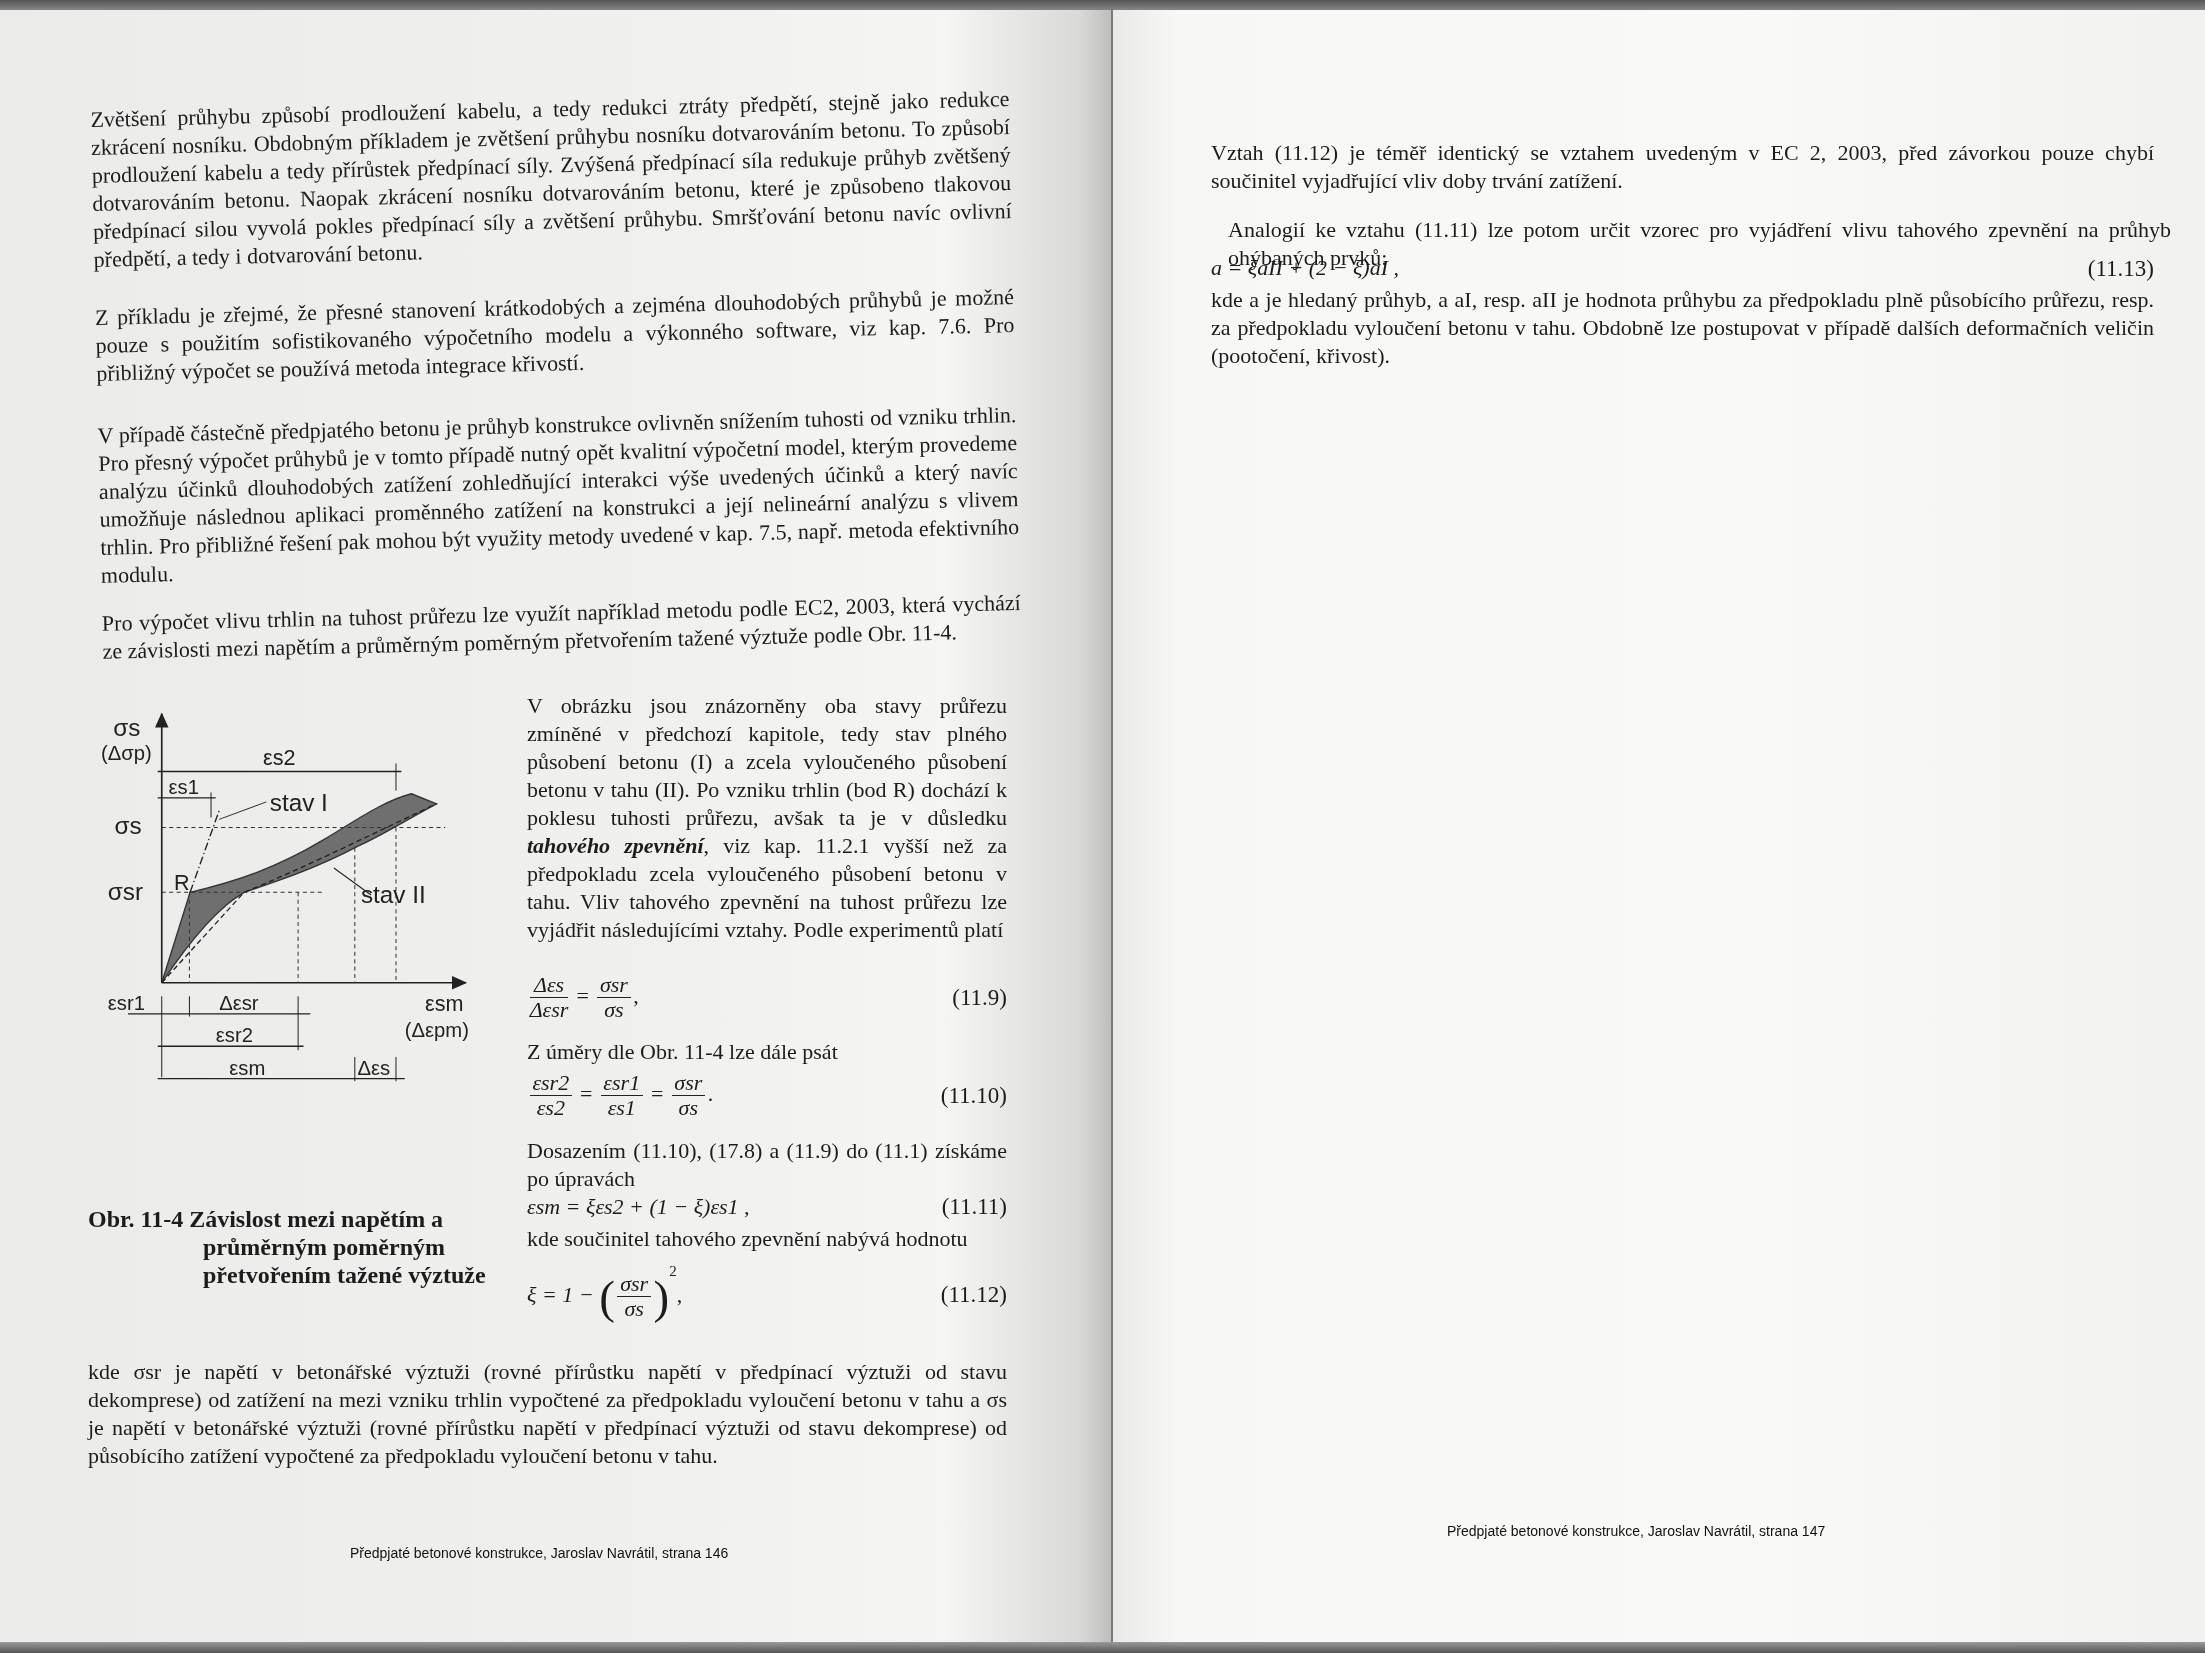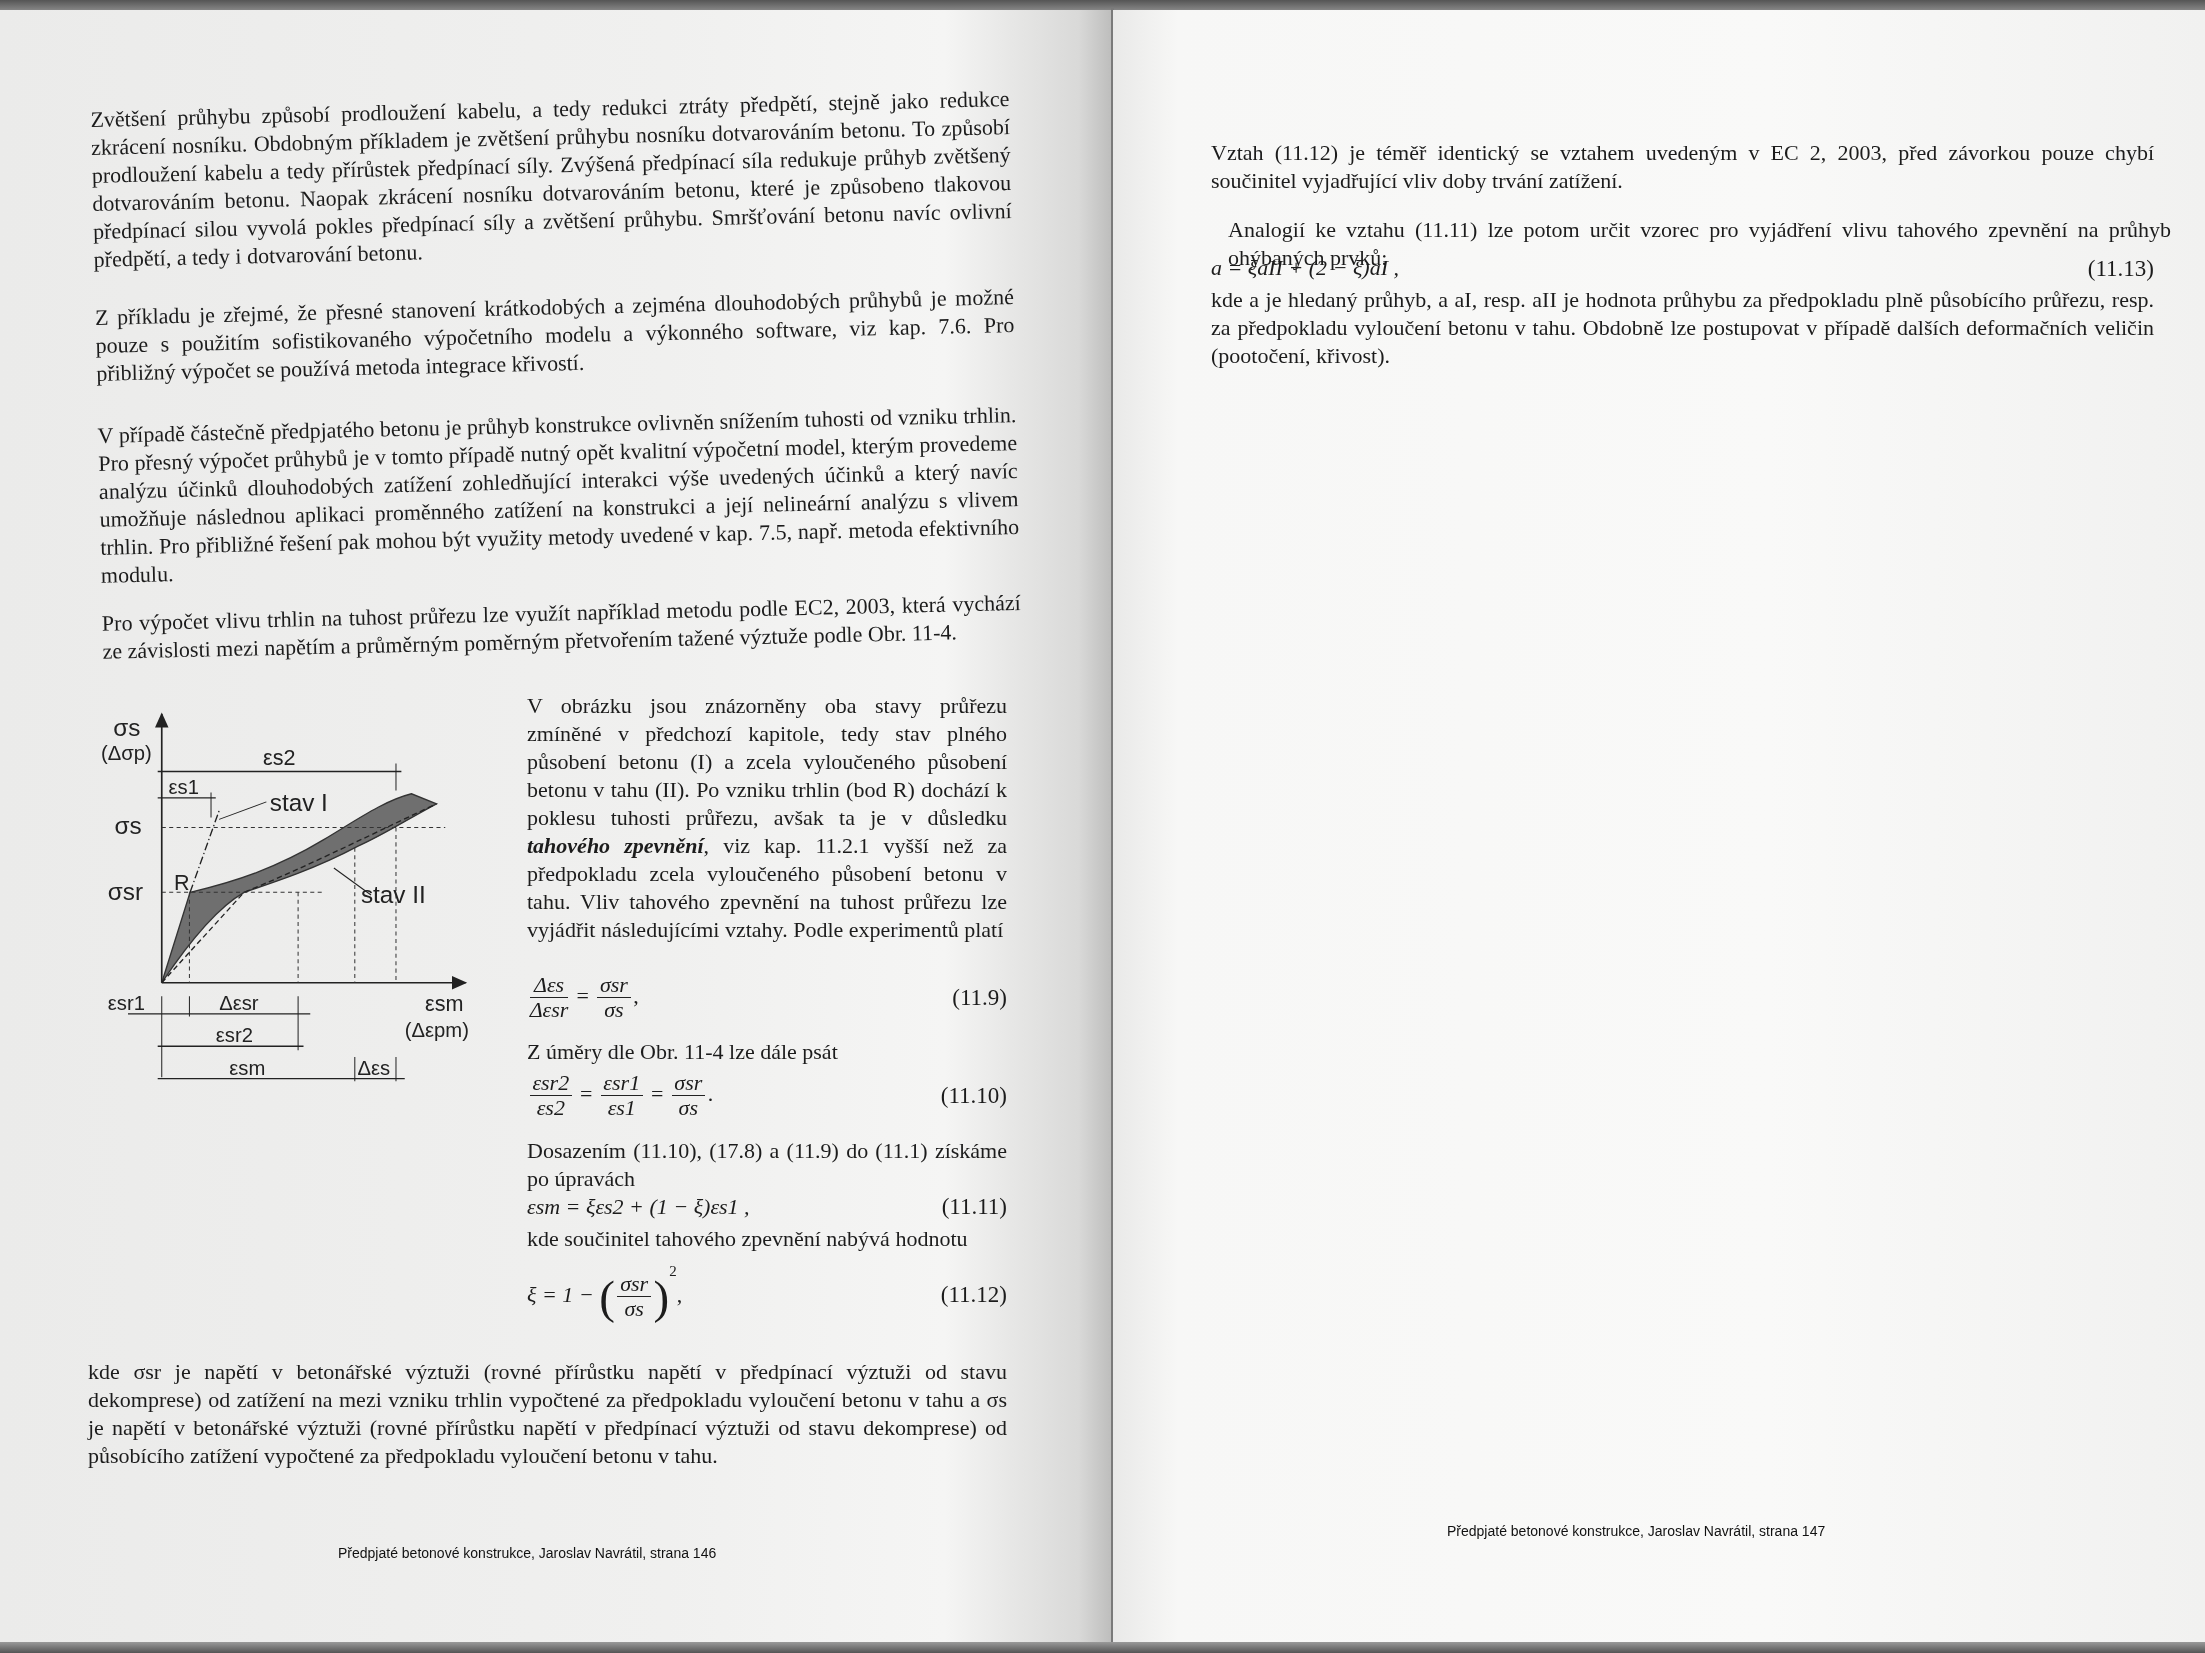--- a/index.html
+++ b/index.html
@@ -96,20 +96,24 @@
     <text x="385" y="302" font-size="36" fill="#222">stav II</text>
     <text x="480" y="462" font-size="32" fill="#222">εsm</text>
     <text x="450" y="500" font-size="30" fill="#222">(Δεpm)</text>
     <text x="10" y="460" font-size="30" fill="#222">εsr1</text>
     <text x="175" y="460" font-size="30" fill="#222">Δεsr</text>
     <text x="170" y="508" font-size="30" fill="#222">εsr2</text>
     <text x="190" y="556" font-size="30" fill="#222">εsm</text>
     <text x="380" y="556" font-size="30" fill="#222">Δεs</text>
   </svg>
 
+  <div class="caption">
+    <span class="l1"><span>Obr.  11-4</span> <span>Závislost mezi napětím a</span></span>
+    <span class="l2">průměrným poměrným přetvořením tažené výztuže</span>
+  </div>
 
   <div class="text" style="left:527px;top:682px;width:480px;">
     <span>V obrázku jsou znázorněny oba stavy průřezu zmíněné v předchozí kapitole, tedy stav plného působení betonu (I) a zcela vyloučeného působení betonu v tahu (II). Po vzniku trhlin (bod R) dochází k poklesu tuhosti průřezu, avšak ta je v důsledku</span>
     <b><i>tahového zpevnění</i></b><span>, viz kap. 11.2.1 vyšší než za předpokladu zcela vyloučeného působení betonu v tahu. Vliv tahového zpevnění na tuhost průřezu lze vyjádřit následujícími vztahy. Podle experimentů platí</span>
   </div>
 
   <div class="eqrow" style="top:963px;">
     <span class="frac"><span class="num">Δεs</span><span class="den">Δεsr</span></span> =
     <span class="frac"><span class="num">σsr</span><span class="den">σs</span></span>,
     <span class="eqnum">(11.9)</span>
@@ -131,21 +135,21 @@
   <div class="text" style="left:527px;top:1215px;width:480px;">kde součinitel tahového zpevnění nabývá hodnotu</div>
 
   <div class="eqrow" style="top:1253px;height:68px;">
     <i>ξ = 1 −</i>
     <span style="font-size:47px;vertical-align:middle;">(</span><span class="frac"><span class="num">σsr</span><span class="den">σs</span></span><span style="font-size:47px;vertical-align:middle;">)</span><sup style="font-size:15px;vertical-align:26px;">2</sup>,
     <span class="eqnum" style="top:19px;">(11.12)</span>
   </div>
 
   <p class="para" style="top:1326px;">kde σsr je napětí v betonářské výztuži (rovné přírůstku napětí v předpínací výztuži od stavu dekomprese) od zatížení na mezi vzniku trhlin vypočtené za předpokladu vyloučení betonu v tahu a σs je napětí v betonářské výztuži (rovné přírůstku napětí v předpínací výztuži od stavu dekomprese) od působícího zatížení vypočtené za předpokladu vyloučení betonu v tahu.</p>
 
-  <div class="footer" style="left:338px;top:1535px;">Předpjaté betonové konstrukce, Jaroslav Navrátil, strana 146</div>
+  <div class="footer" style="left:350px;top:1535px;">Předpjaté betonové konstrukce, Jaroslav Navrátil, strana 146</div>
 </div>
 
 <div class="gutter"></div>
 
 <div class="page" id="page-right">
   <p class="text" style="left:98px;top:107px;width:943px;">Vztah (11.12) je téměř identický se vztahem uvedeným v EC 2, 2003, před závorkou pouze chybí součinitel vyjadřující vliv doby trvání zatížení.</p>
   <p class="text" style="left:98px;top:189px;width:943px;margin:17px;">Analogií ke vztahu (11.11) lze potom určit vzorec pro vyjádření vlivu tahového zpevnění na průhyb ohýbaných prvků:</p>
   <div style="position:absolute;left:98px;top:245px;width:943px;height:30px;font-size:22px;">
     <i>a = ξaII + (2 − ξ)aI ,</i>
     <span style="position:absolute;right:0;top:1.4px;font-size:23px;">(11.13)</span>

